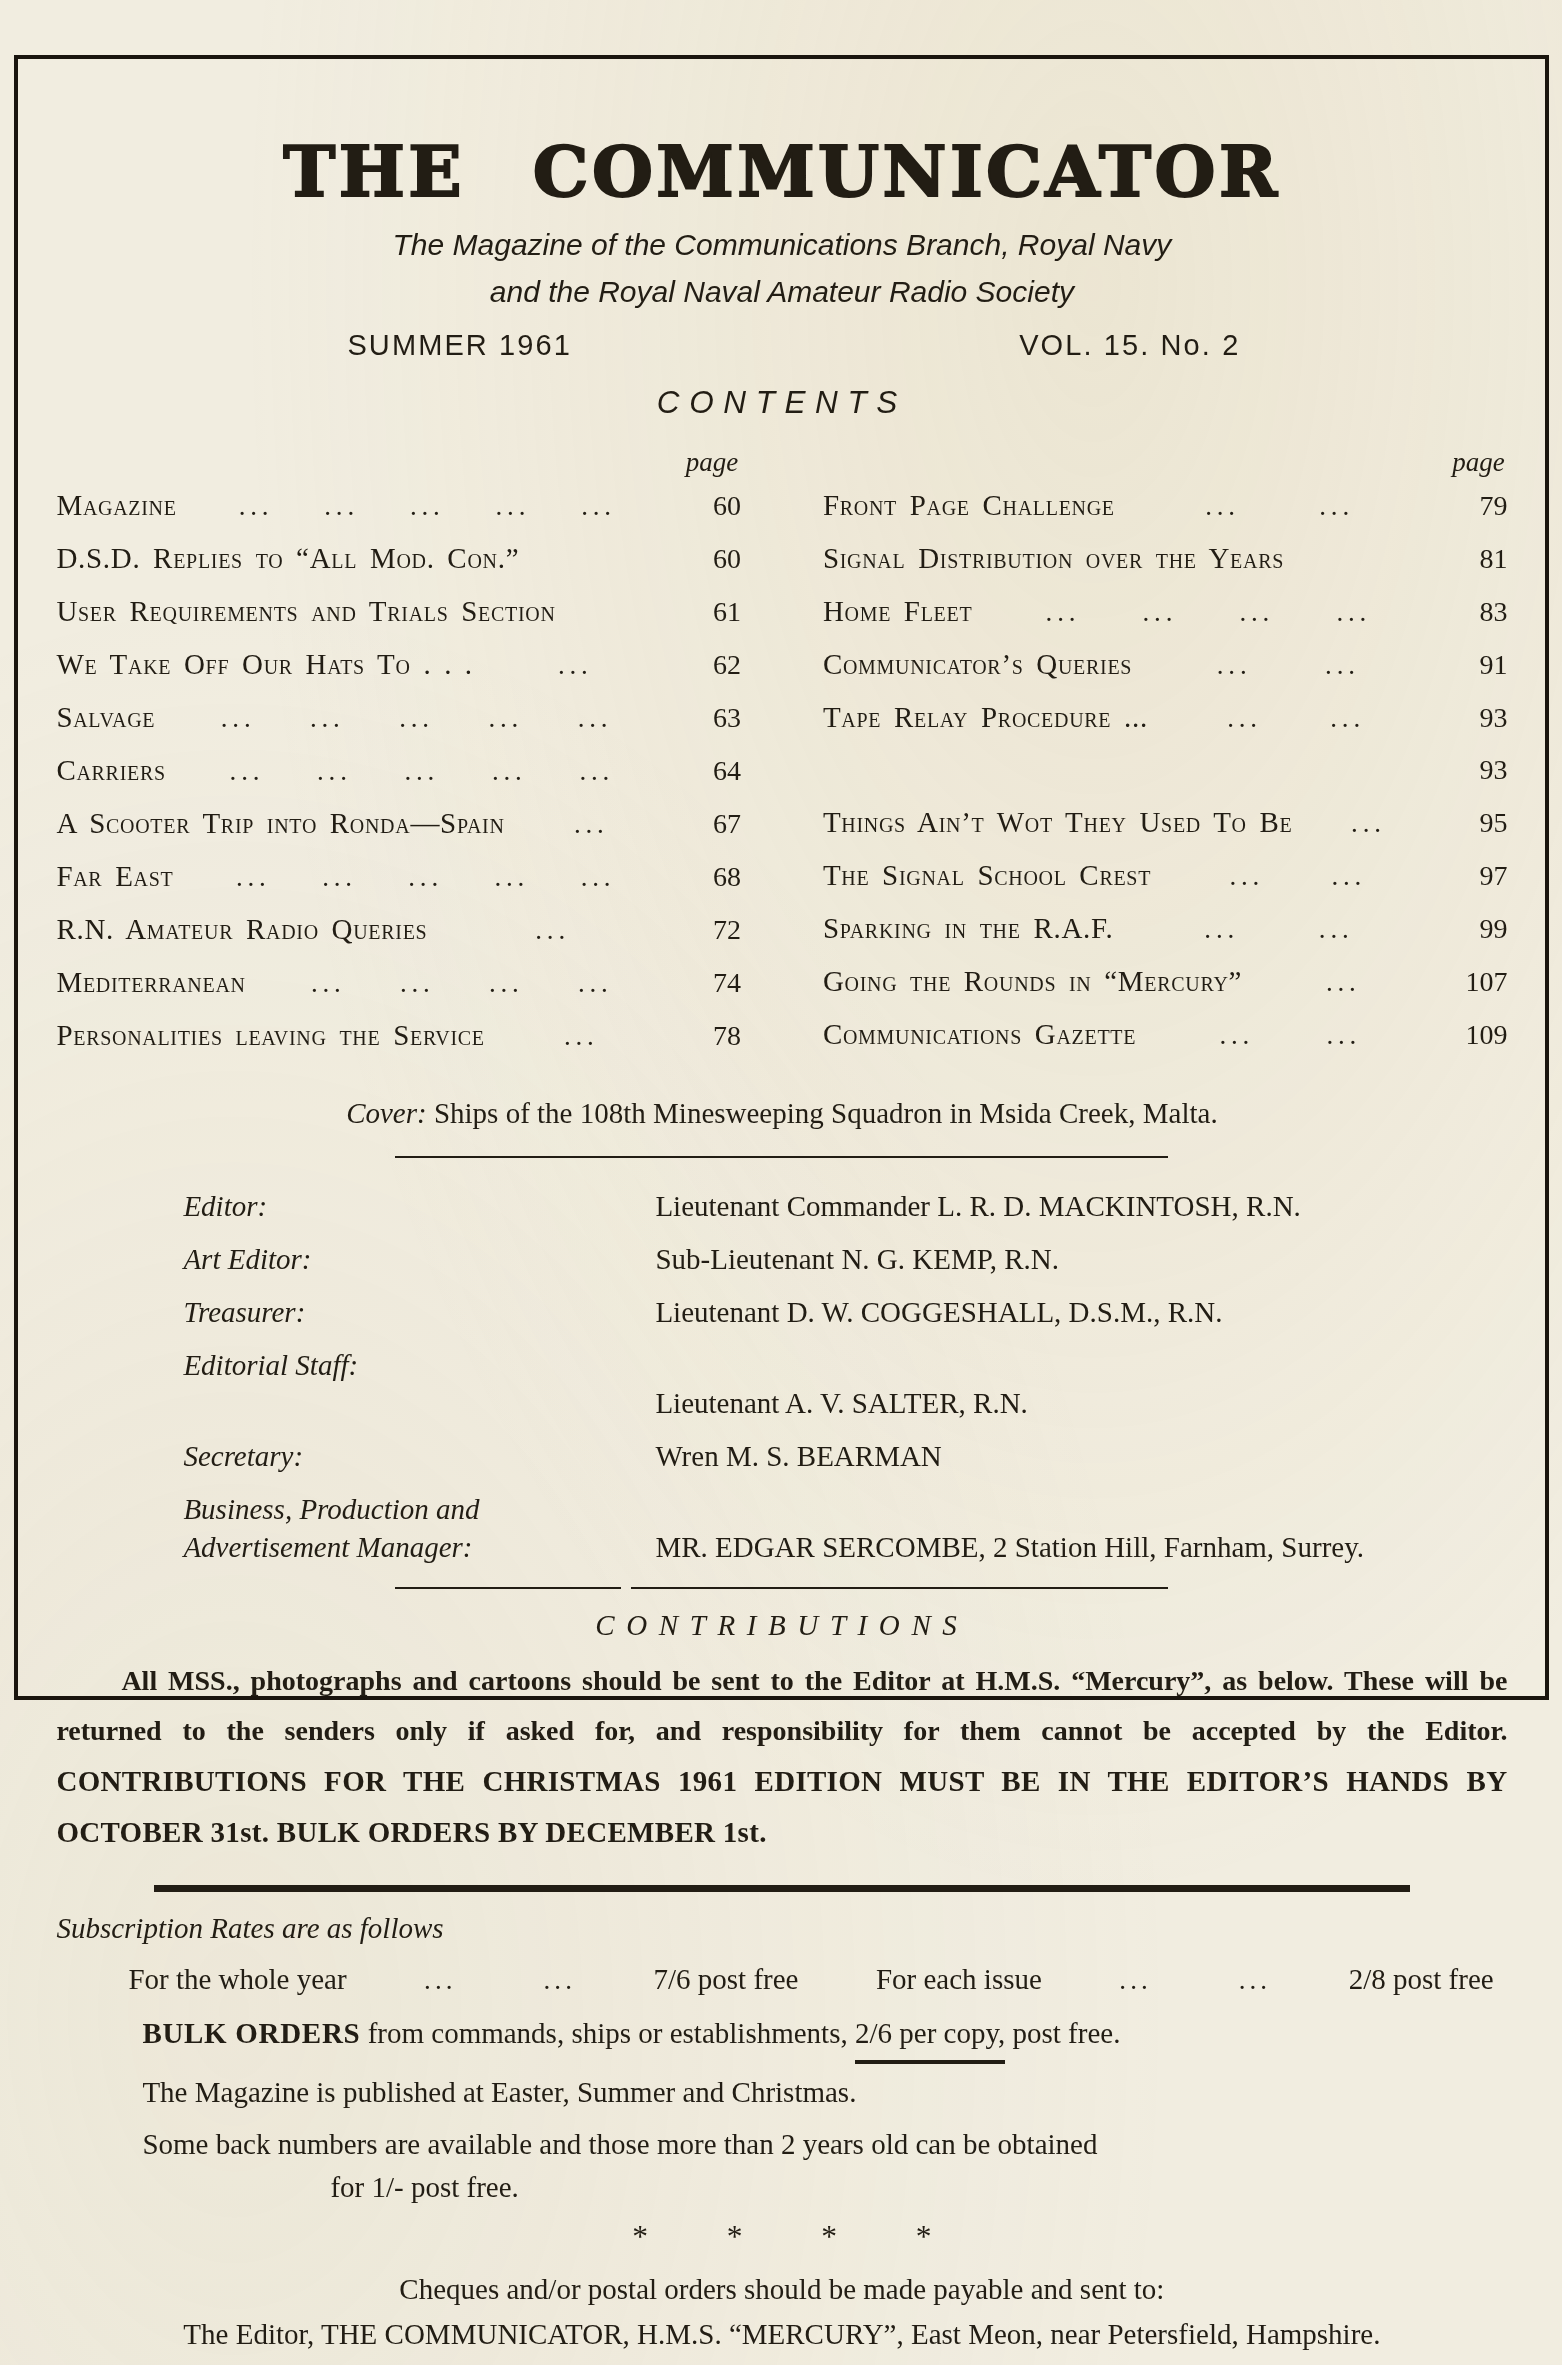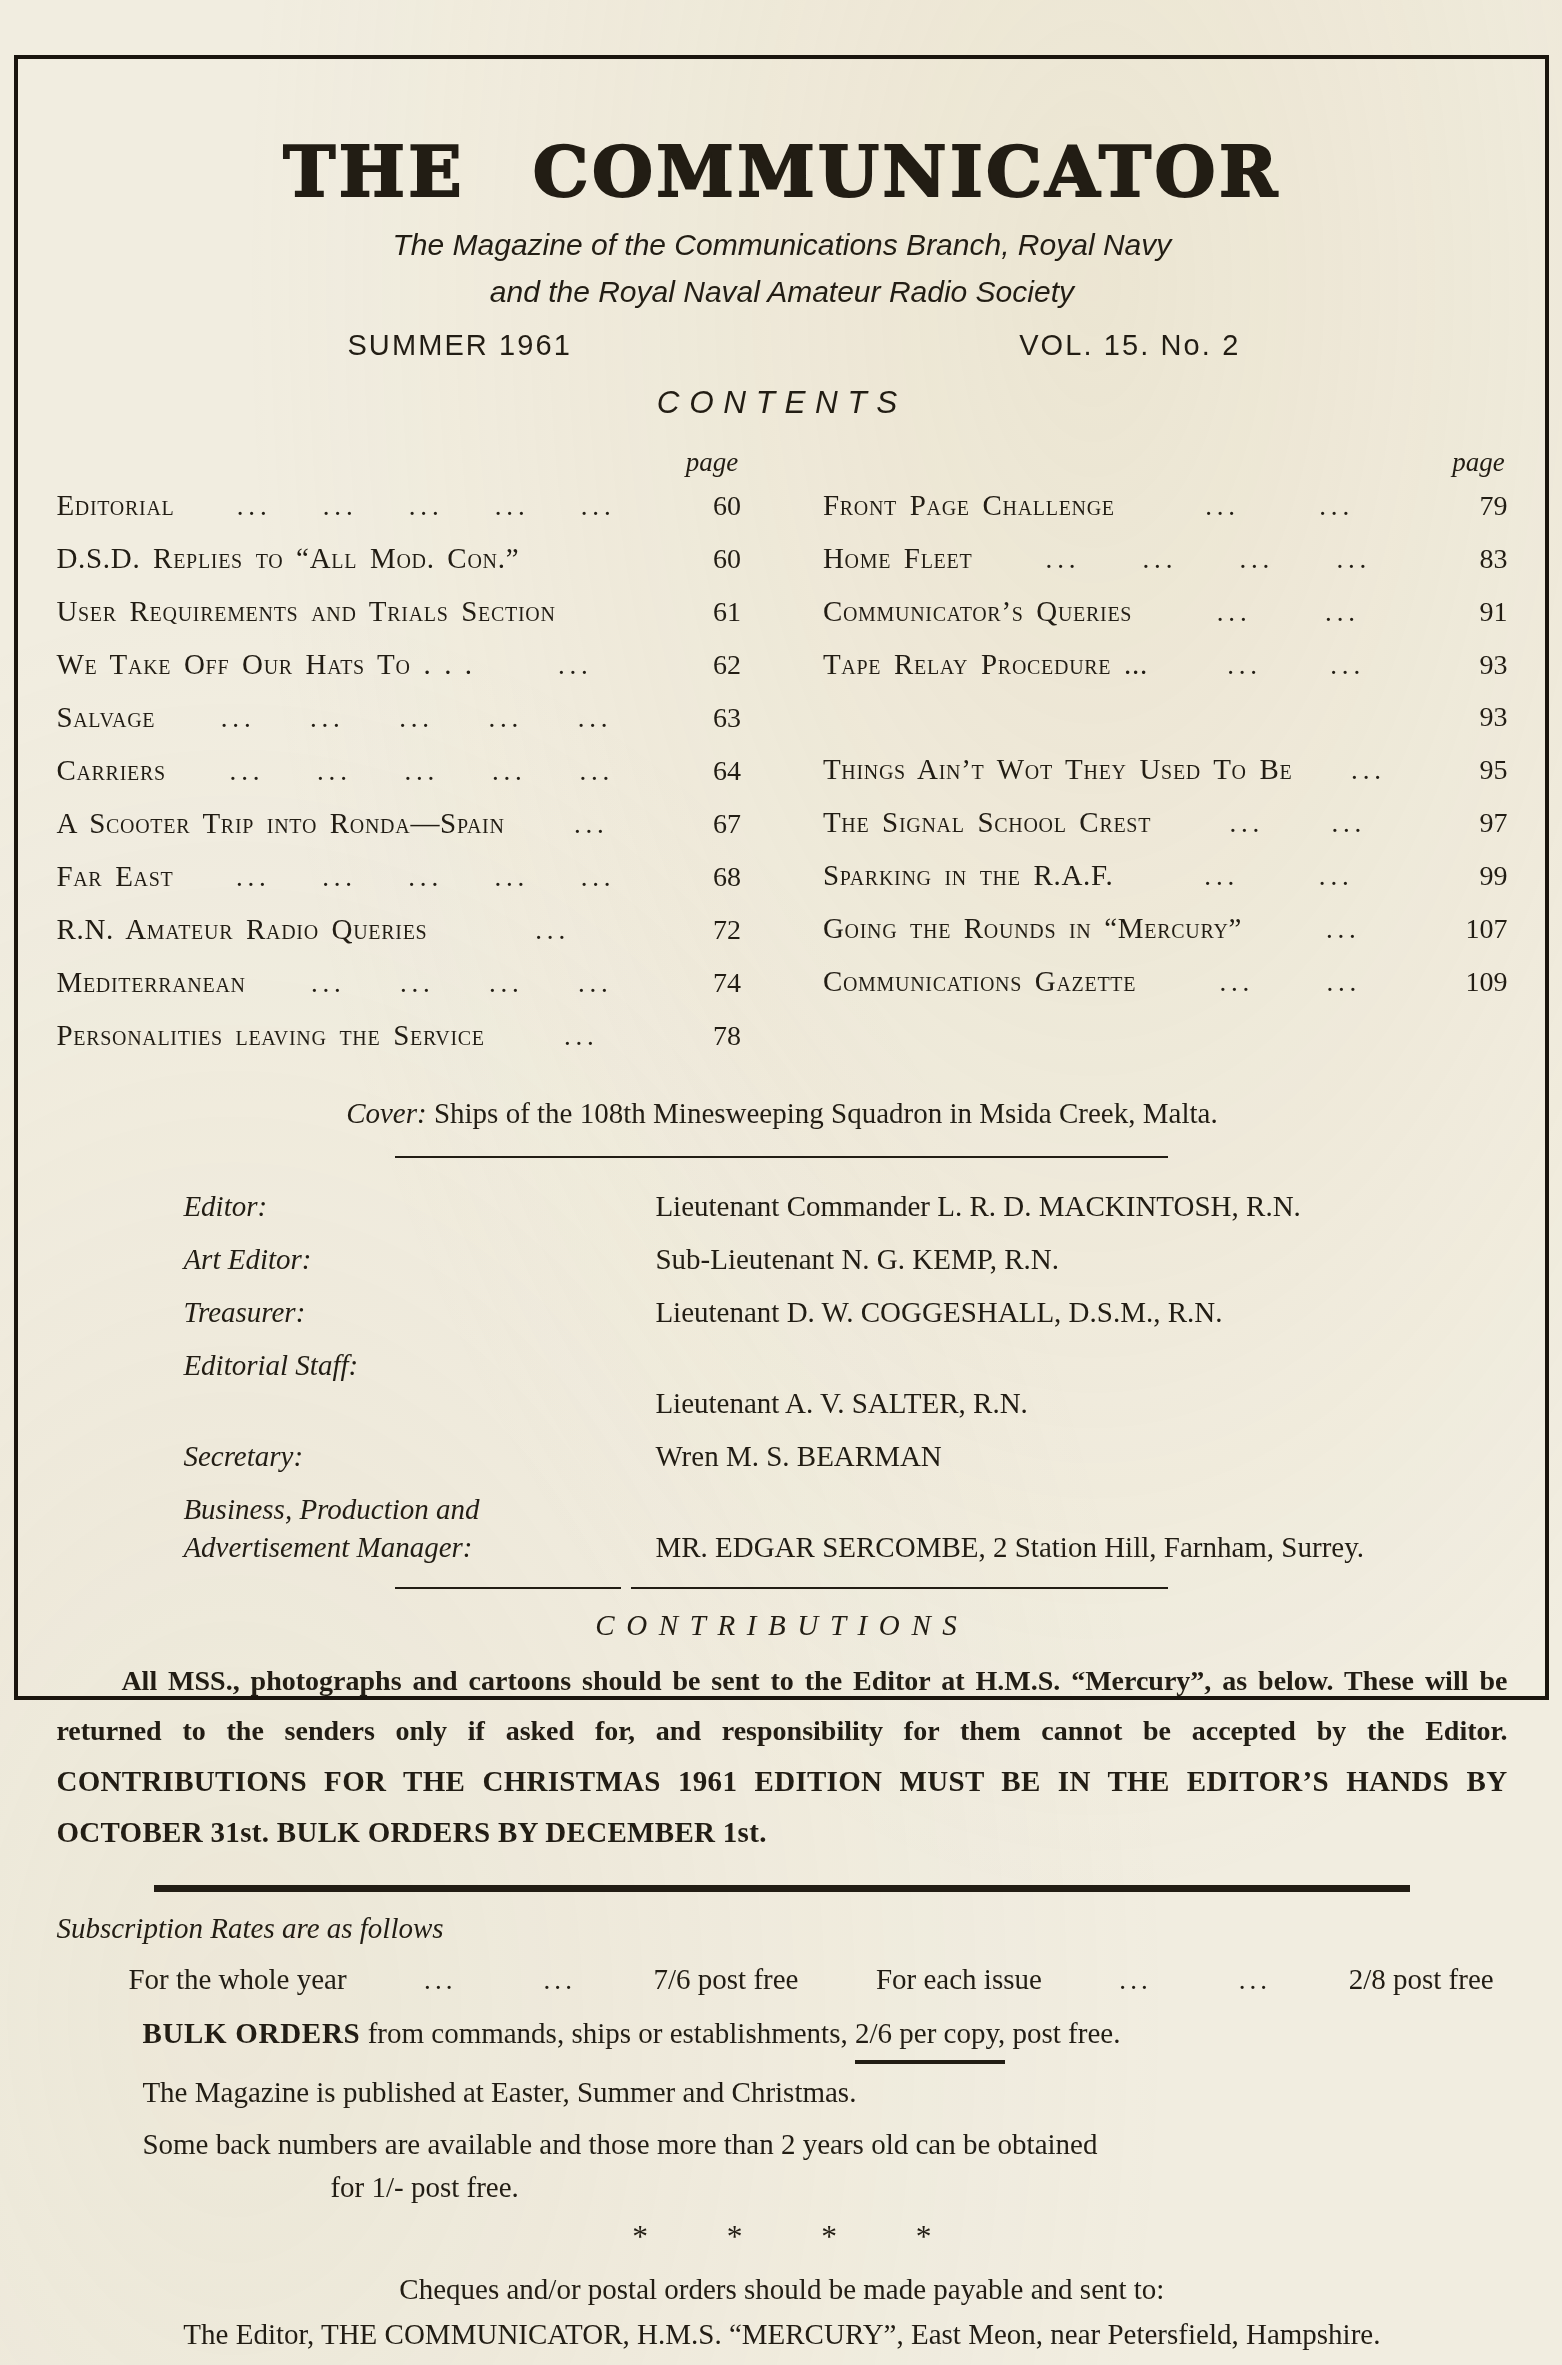--- a/index.html
+++ b/index.html
@@ -127,21 +127,21 @@
       <span>VOL. 15. No. 2</span>
     </div>
     <h2 class="contents-h">CONTENTS</h2>
   </header>
 
   <section class="toc">
     <div class="toc-col">
       <div class="page-label it">page</div>
       <div id="toc-left">
           <div class="toc-row">
-            <span class="toc-title">Editorial</span>
+            <span class="toc-title">Magazine</span>
             <span class="toc-leaders">
               <span class="dotgroup">...</span>
               <span class="dotgroup">...</span>
               <span class="dotgroup">...</span>
               <span class="dotgroup">...</span>
               <span class="dotgroup">...</span>
             </span>
             <span class="toc-page">60</span>
           </div>
           <div class="toc-row">
@@ -230,20 +230,25 @@
     <div class="toc-col">
       <div class="page-label it">page</div>
       <div id="toc-right">
           <div class="toc-row">
             <span class="toc-title">Front Page Challenge</span>
             <span class="toc-leaders">
               <span class="dotgroup">...</span>
               <span class="dotgroup">...</span>
             </span>
             <span class="toc-page">79</span>
+          </div>
+          <div class="toc-row">
+            <span class="toc-title">Signal Distribution over the Years</span>
+            <span class="toc-leaders"></span>
+            <span class="toc-page">81</span>
           </div>
           <div class="toc-row">
             <span class="toc-title">Home Fleet</span>
             <span class="toc-leaders">
               <span class="dotgroup">...</span>
               <span class="dotgroup">...</span>
               <span class="dotgroup">...</span>
               <span class="dotgroup">...</span>
             </span>
             <span class="toc-page">83</span>

